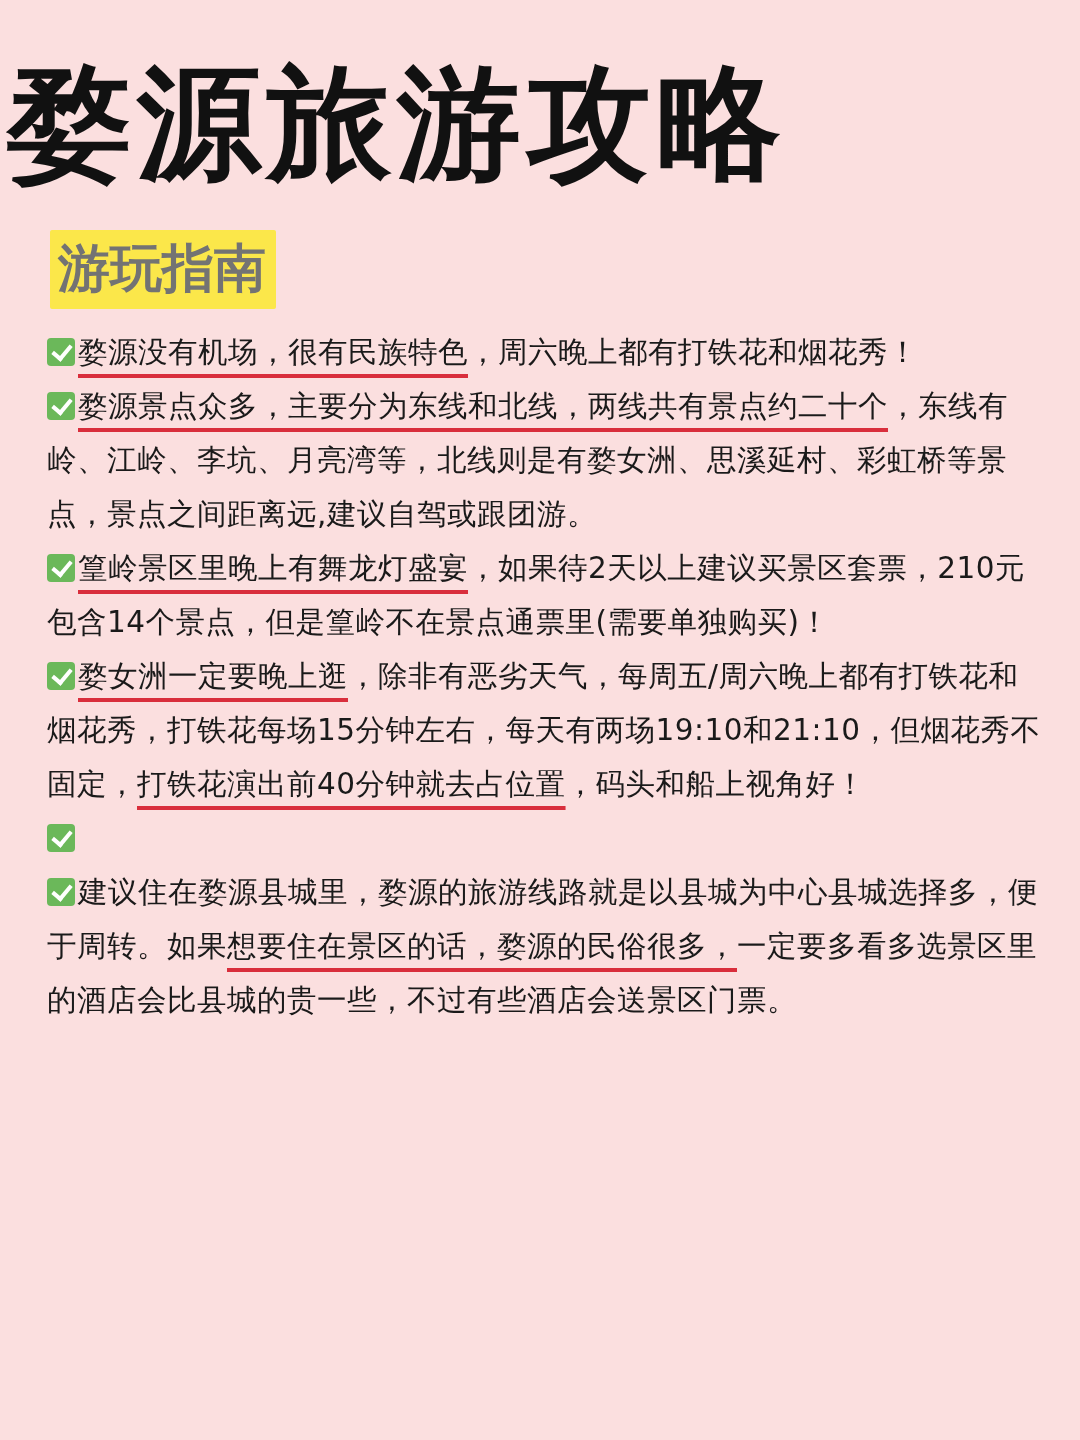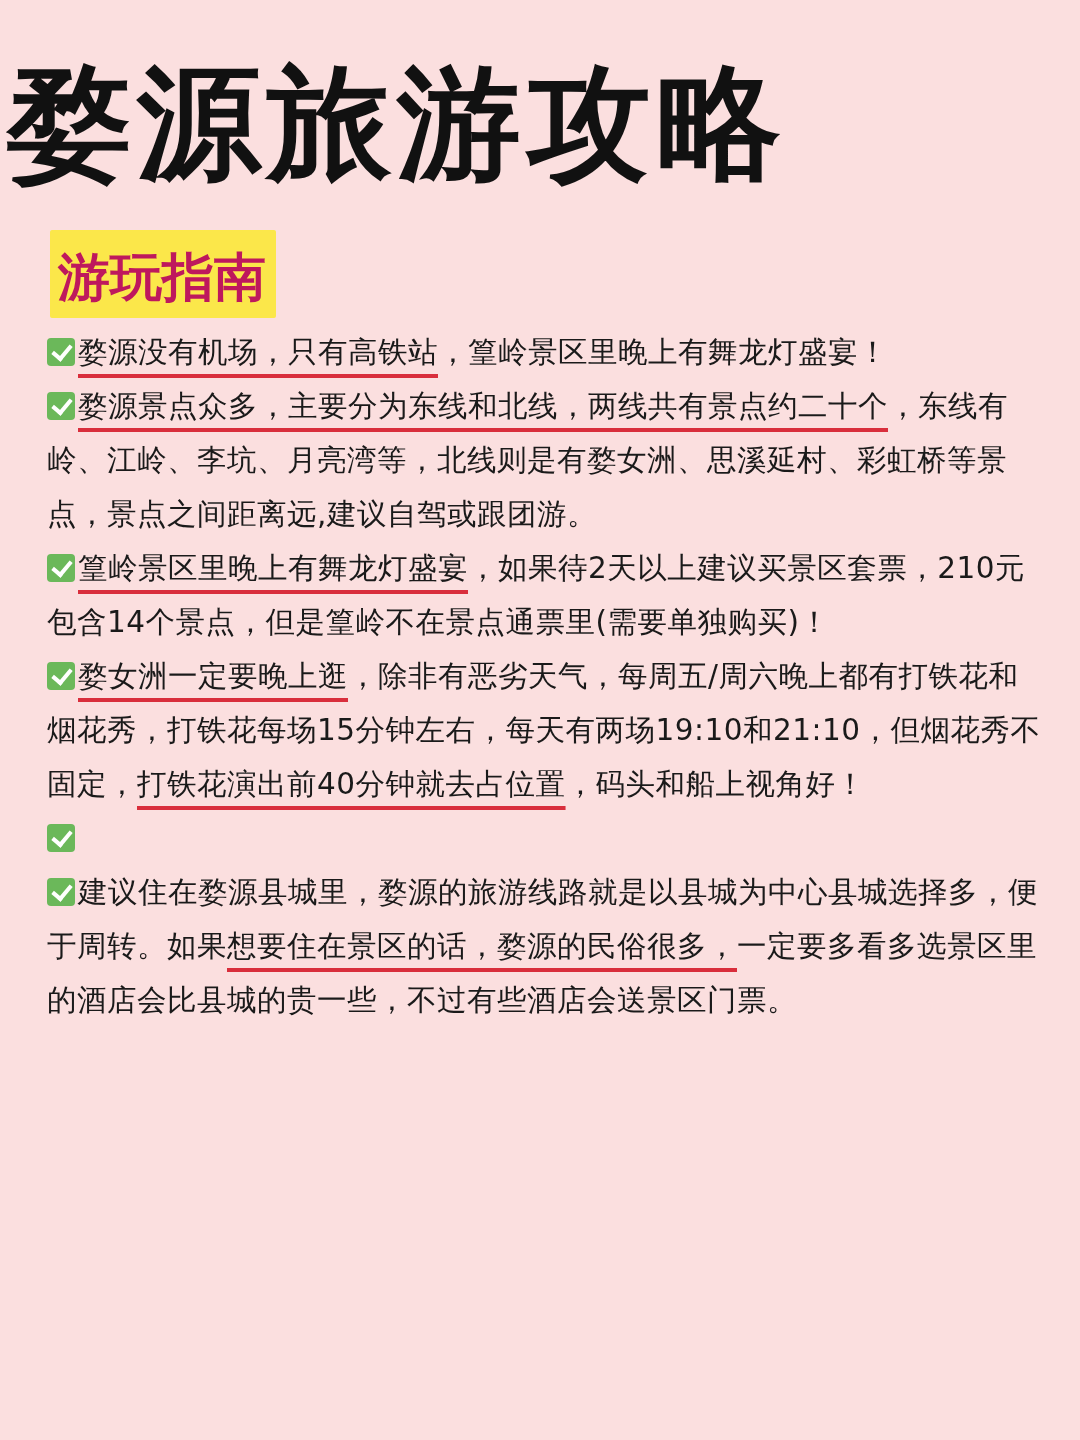--- a/index.html
+++ b/index.html
@@ -10,22 +10,22 @@
     color: #1a1a1a;
     position: relative;
   }
   .title {
     position: absolute; left: 0; top: 42px; width: 1080px;
     text-align: left; font-size: 124px; font-weight: bold;
     letter-spacing: 6px; color: #111; margin-left: 7px;
   }
   .section-tag {
     position: absolute; left: 50px; top: 230px;
-    background: #fbe74a; padding: 12px 10px 6px 8px;
-    font-size: 52px; font-weight: bold; color: #be185d;
+    background: #fbe74a; padding: 3px 10px 6px 8px;
+    font-size: 52px; font-weight: bold; color: #737373;
     line-height: 70px; border-radius: 2px;
   }
   .content { position: absolute; left: 47px; top: 325px; width: 995px; }
   .para { font-size: 29.5px; line-height: 54px; letter-spacing: 0.5px; margin: 0; }
   .check {
     display: inline-block; width: 28px; height: 28px;
     background: #6bb85a; border-radius: 4px; vertical-align: -4px;
     margin-right: 3px; position: relative;
   }
   .check::after {
@@ -38,19 +38,19 @@
     text-decoration-thickness: 4px; text-underline-offset: 12px;
   }
 </style>
 </head>
 <body>
 
 <div class="title">婺源旅游攻略</div>
 <div class="section-tag">游玩指南</div>
 
 <div class="content">
-  <p class="para"><span class="check"></span><span class="ul">婺源没有机场，只有高铁站</span><span>，篁岭景区里晚上有舞龙灯盛宴！</span></p>
+  <p class="para"><span class="check"></span><span class="ul">婺源没有机场，很有民族特色</span><span>，周六晚上都有打铁花和烟花秀！</span></p>
   <p class="para"><span class="check"></span><span class="ul">婺源景点众多，主要分为东线和北线，两线共有景点约二十个</span><span>，东线有岭、江岭、李坑、月亮湾等，北线则是有婺女洲、思溪延村、彩虹桥等景点，景点之间距离远,建议自驾或跟团游。</span></p>
   <p class="para"><span class="check"></span><span class="ul">篁岭景区里晚上有舞龙灯盛宴</span><span>，如果待2天以上建议买景区套票，210元包含14个景点，但是篁岭不在景点通票里(需要单独购买)！</span></p>
   <p class="para"><span class="check"></span><span class="ul">婺女洲一定要晚上逛</span><span>，除非有恶劣天气，每周五/周六晚上都有打铁花和烟花秀，打铁花每场15分钟左右，每天有两场19:10和21:10，但烟花秀不固定，</span><span class="ul">打铁花演出前40分钟就去占位置</span><span>，码头和船上视角好！</span></p>
   <p class="para"><span class="check"></span></p>
   <p class="para"><span class="check"></span><span>建议住在婺源县城里，婺源的旅游线路就是以县城为中心县城选择多，便于周转。如果</span><span class="ul">想要住在景区的话，婺源的民俗很多，</span><span>一定要多看多选景区里的酒店会比县城的贵一些，不过有些酒店会送景区门票。</span></p>
 </div>
 
 </body></html>

